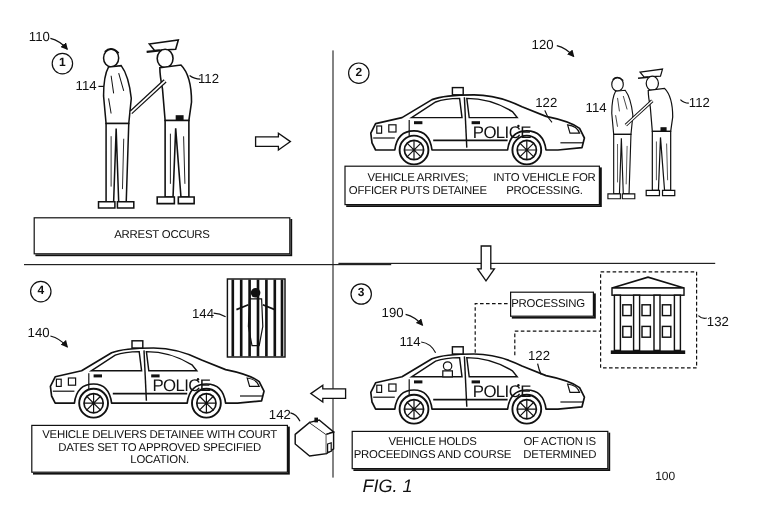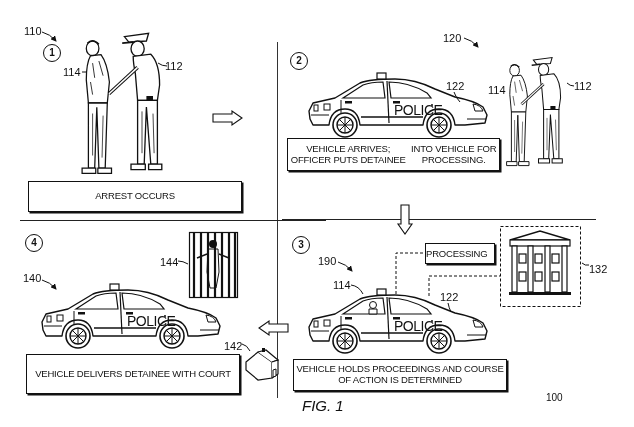--- a/index.html
+++ b/index.html
@@ -193,21 +193,21 @@
   <svg style="left:305px;top:287px" width="185" height="70">
     <use href="#car"></use>
     <circle cx="68" cy="18" r="3.5" fill="#fff" stroke="#111" stroke-width="1"></circle>
     <path d="M64,22 L72,22 L72,27 L64,27 Z" fill="#fff" stroke="#111" stroke-width="1"></path>
   </svg>
   <span class="abs" style="left:394px;top:318px;font-size:14px;letter-spacing:-0.5px">POLICE</span>
   <span class="ref" style="left:440px;top:292px">122</span>
   <svg style="left:447px;top:303px" width="6" height="10">
       <path d="M1,0 Q2,5 4,9" stroke="#111" fill="none"></path>
     </svg>
-  <div class="caption" style="left:293px;top:359px;width:212px;height:30px;flex-direction:column">
+  <div class="caption" style="left:293px;top:359px;width:212px;height:30px;flex-direction:row">
     <span>VEHICLE HOLDS PROCEEDINGS AND COURSE</span>
     <span>OF ACTION IS DETERMINED</span>
   </div>
 </div>
 
 <svg style="left:258px;top:320px" width="32" height="16">
   <path d="M30,4 L11,4 L11,1 L1,8 L11,15 L11,12 L30,12 Z" fill="#fff" stroke="#111" stroke-width="1.1"></path>
 </svg>
 
 <div>
@@ -245,17 +245,18 @@
     </svg>
   <svg style="left:244px;top:348px" width="36" height="34">
     <path d="M2,14 L14,4 L28,14 L28,30 L14,32 L2,22 Z" fill="#fff" stroke="#111" stroke-width="1.2"></path>
     <path d="M14,4 L22,2 L34,12 L28,14" fill="#fff" stroke="#111" stroke-width="1.2"></path>
     <path d="M28,14 L34,12 L34,26 L28,30" fill="#fff" stroke="#111" stroke-width="1.2"></path>
     <path d="M29,22 L32,21 L32,28 L29,29 Z" fill="#fff" stroke="#111" stroke-width="1"></path>
     <rect x="18" y="0" width="3" height="4" fill="#111"></rect>
   </svg>
   <div class="caption" style="left:26px;top:354px;width:212px;height:38px;flex-direction:column">
     <span>VEHICLE DELIVERS DETAINEE WITH COURT</span>
+    <span>DATES SET TO APPROVED SPECIFIED LOCATION.</span>
   </div>
 </div>
 
 <span class="sheet-no">100</span>
 <span class="fig">FIG. 1</span>
 
 </body></html>

